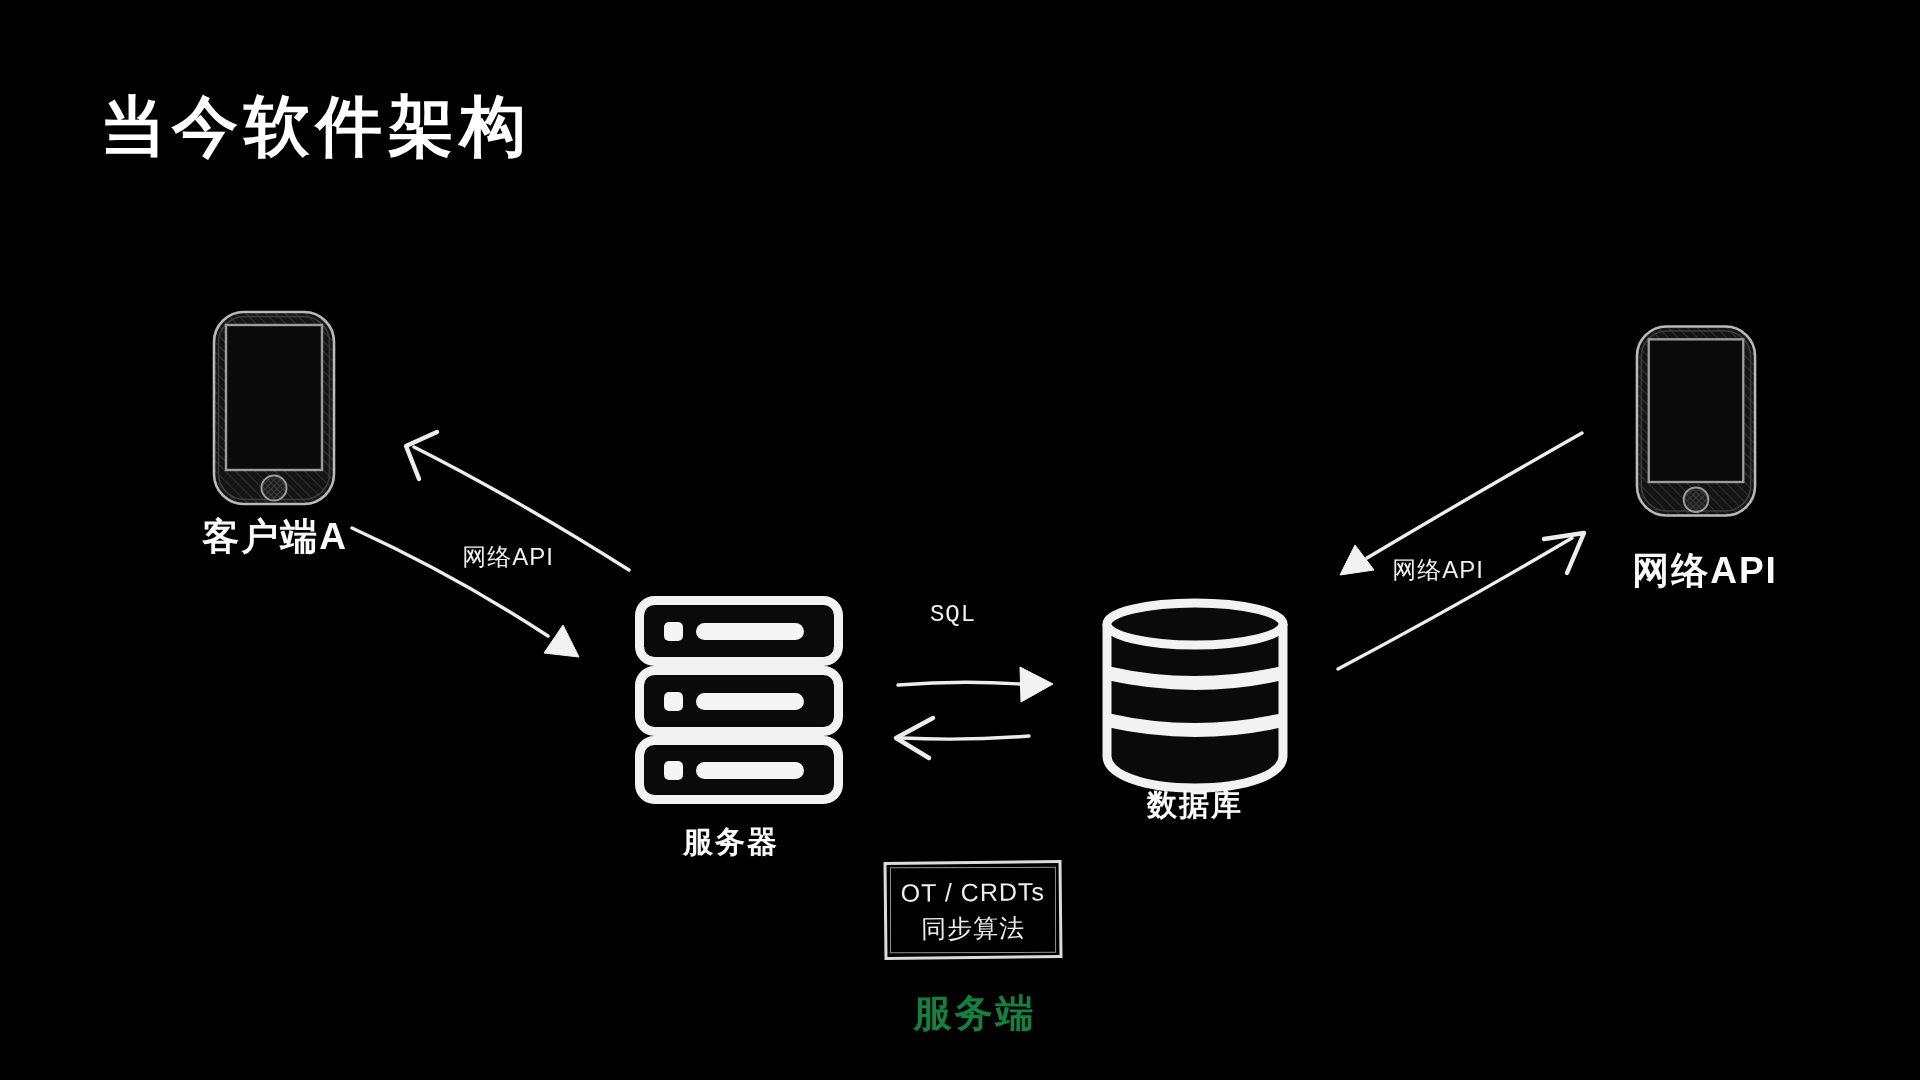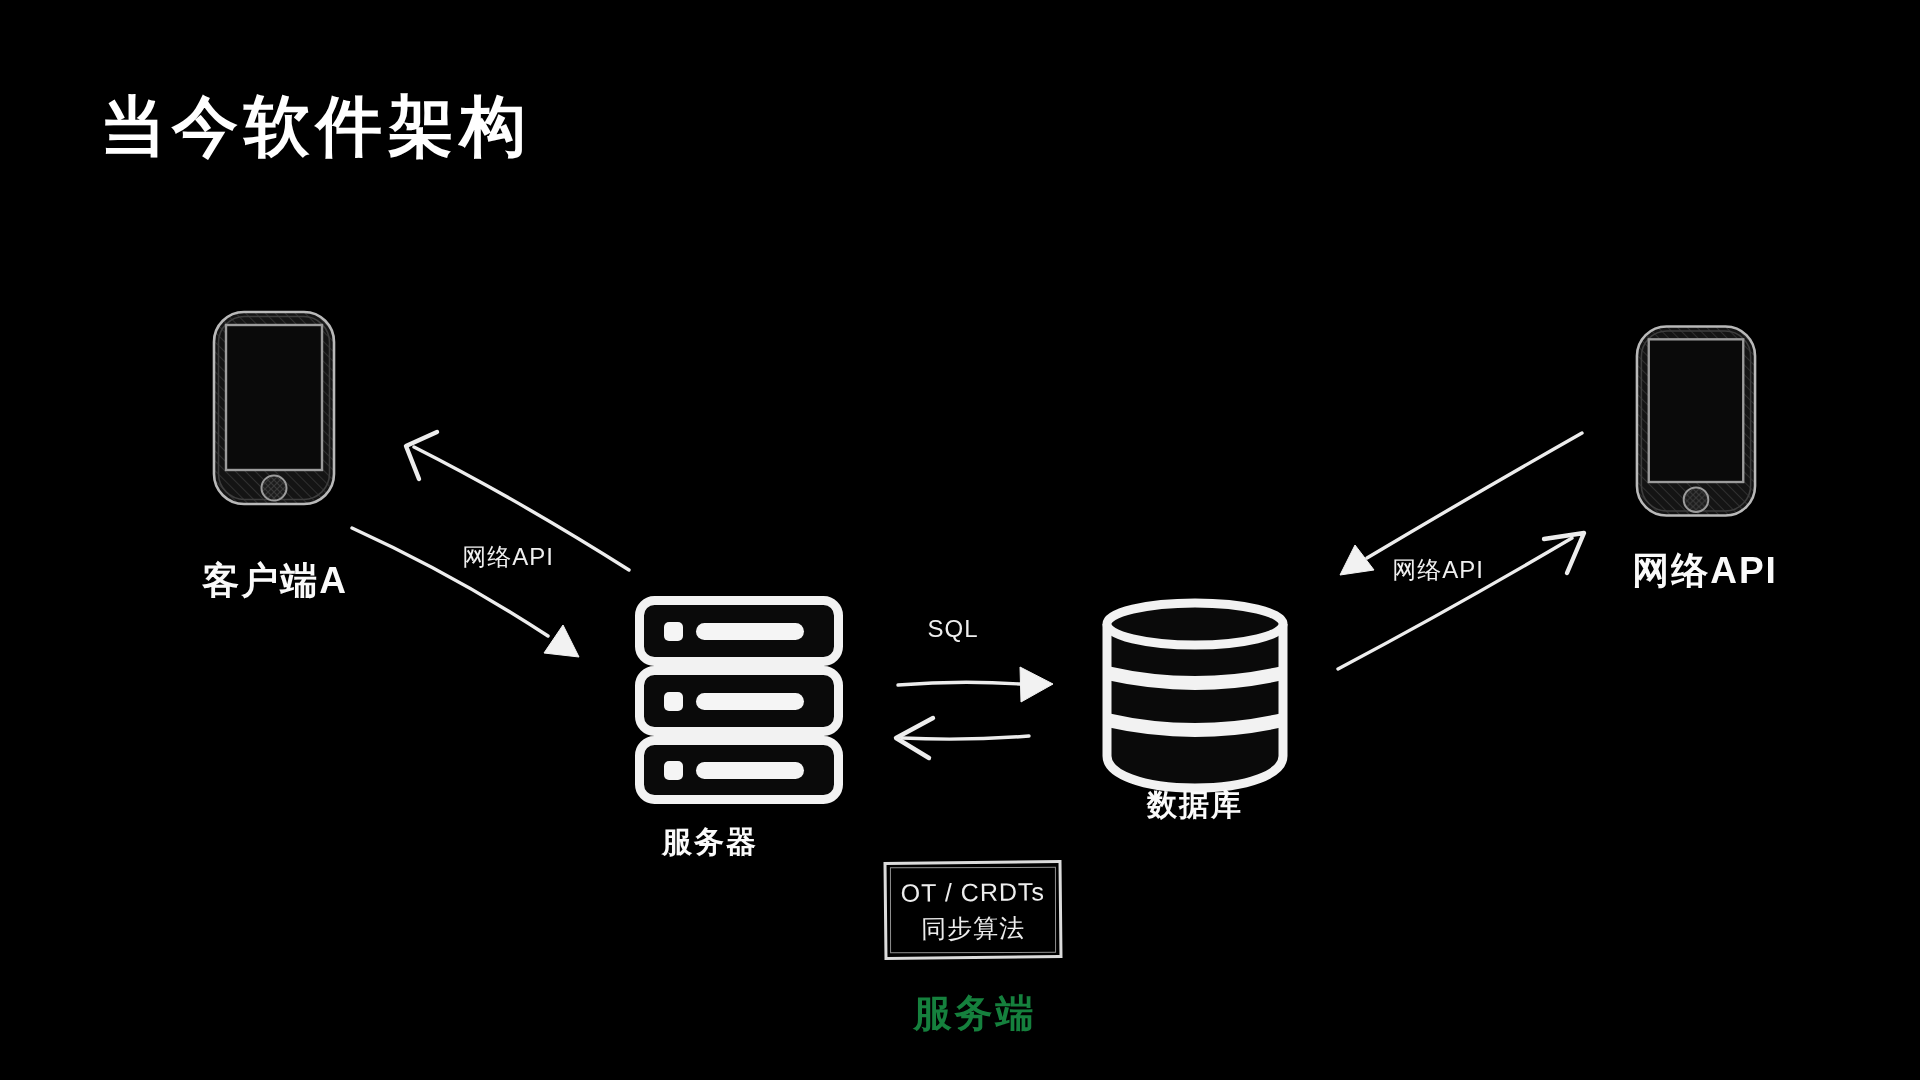--- a/index.html
+++ b/index.html
@@ -163,27 +163,27 @@
     </g>
   </svg>
 
   <svg class="abs" style="left:1100px; top:594px; width:190px; height:200px;" viewBox="0 0 190 200" aria-hidden="true">
     <path d="M7 30 V162 C7 180 42 194 95 194 C148 194 183 180 183 162 V30" fill="#0a0a0a" stroke="#f2f2f2" stroke-width="9" stroke-linejoin="round"></path>
     <ellipse cx="95" cy="30" rx="88" ry="21" fill="#0a0a0a" stroke="#f2f2f2" stroke-width="9"></ellipse>
     <path d="M7 79 Q95 99 183 79" fill="none" stroke="#f2f2f2" stroke-width="14"></path>
     <path d="M7 126 Q95 146 183 126" fill="none" stroke="#f2f2f2" stroke-width="14"></path>
   </svg>
 
-  <div class="label node-label-lg" style="left:275px; top:556px;">客户端A</div>
-  <div class="label node-label-md" style="left:710px; top:822px;">服务器</div>
+  <div class="label node-label-lg" style="left:275px; top:512px;">客户端A</div>
+  <div class="label node-label-md" style="left:731px; top:822px;">服务器</div>
   <div class="label node-label-md" style="left:1195px; top:785px;">数据库</div>
   <div class="label node-label-lg" style="left:1705px; top:546px;">网络API</div>
 
   <div class="label edge-label" style="left:508px; top:541px;">网络API</div>
-  <div class="label edge-label" style="left:953px; top:615px;">SQL</div>
+  <div class="label edge-label" style="left:953px; top:601px;font-family:Liberation Mono, monospace;">SQL</div>
   <div class="label edge-label" style="left:1438px; top:554px;">网络API</div>
 
   <div class="sync-box">
     <div class="sync-box-inner"></div>
     <div class="sync-box-text">
       <div>OT / CRDTs</div>
       <div>同步算法</div>
     </div>
   </div>
 

